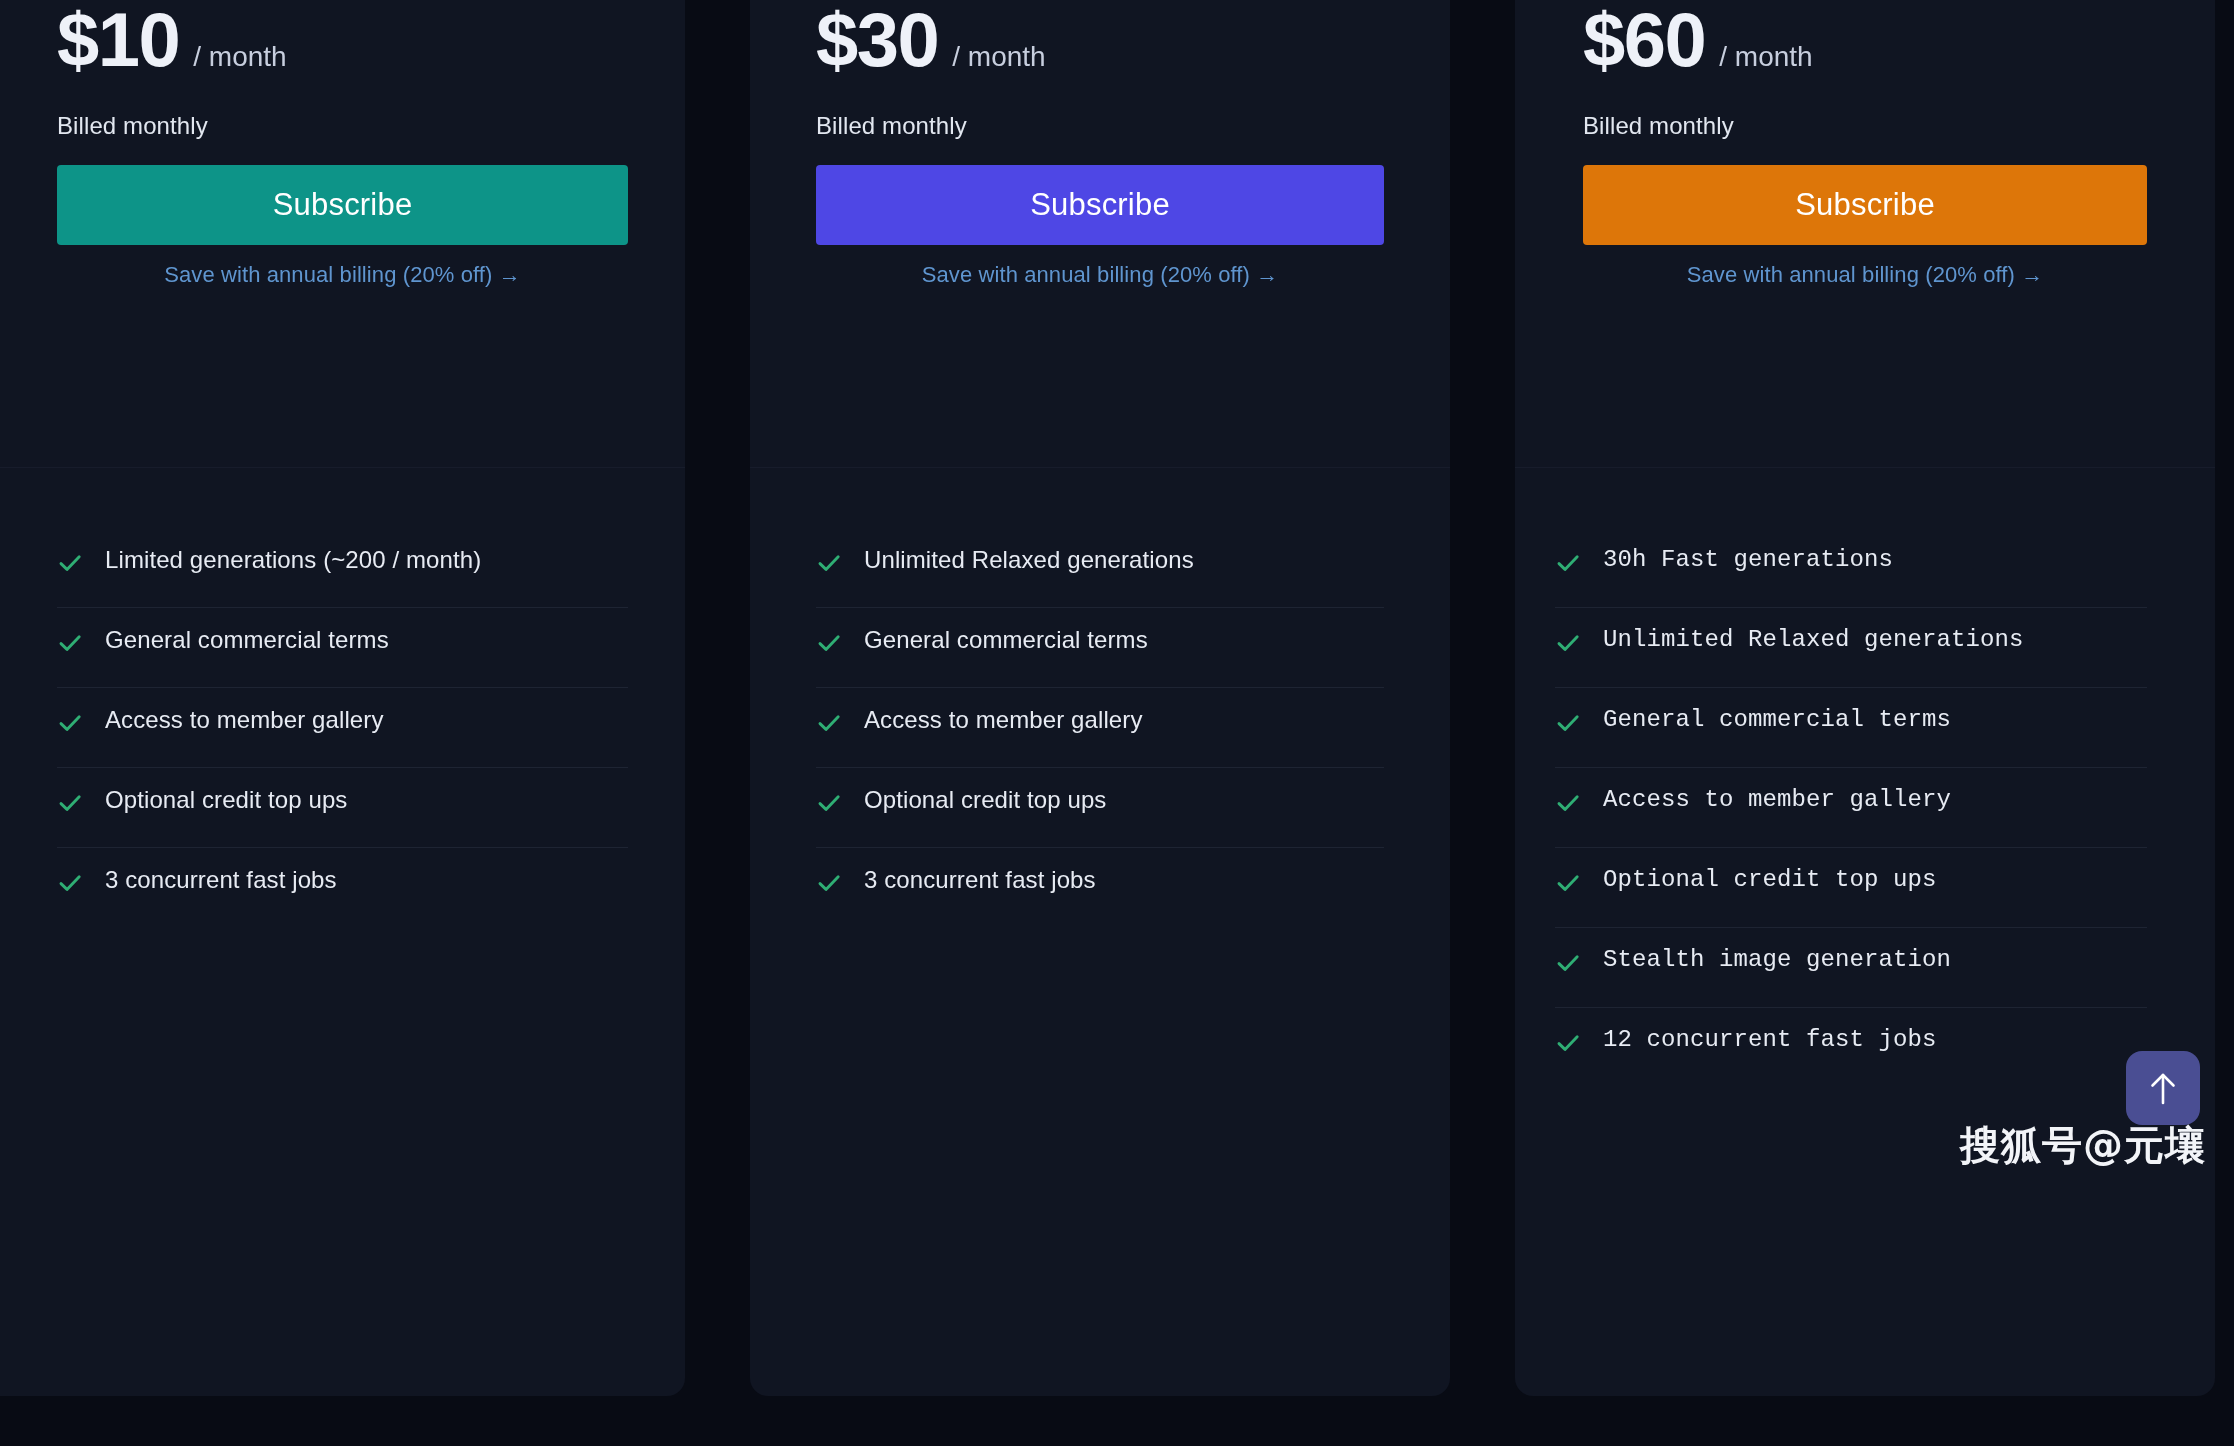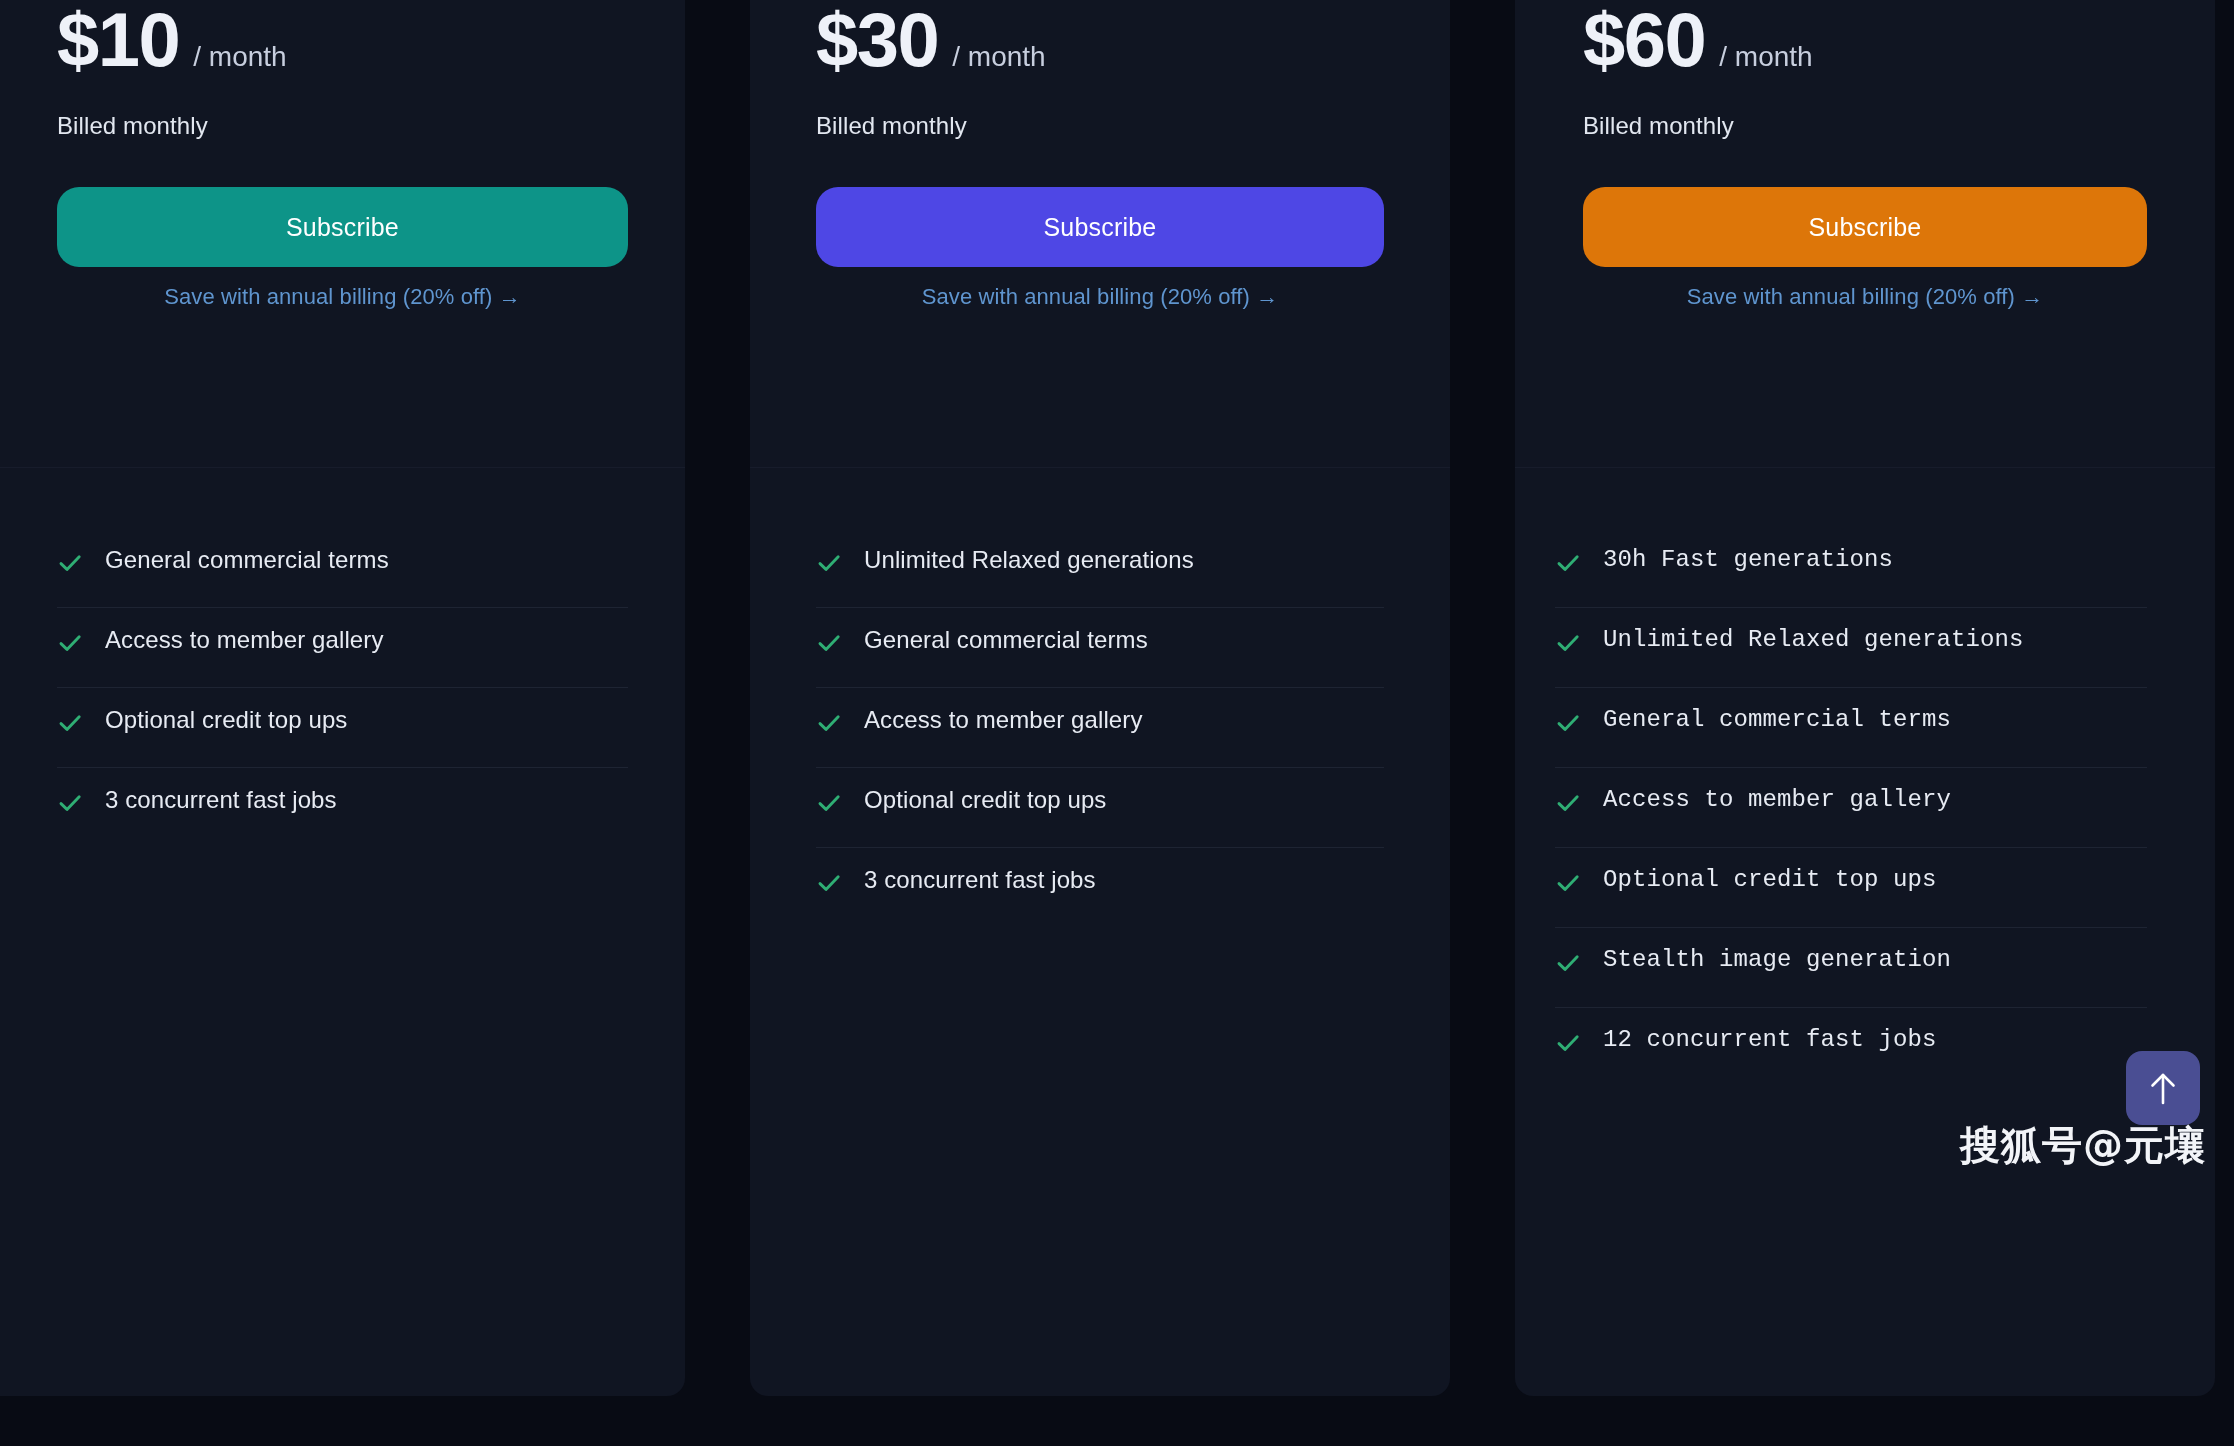--- a/index.html
+++ b/index.html
@@ -93,26 +93,26 @@
     margin-top: 34px;
     font-size: 24px;
     font-weight: 400;
     color: #e2e7f0;
     letter-spacing: 0.1px;
   }
 
   .subscribe-button {
     display: block;
     width: 100%;
-    margin-top: 47px;
+    margin-top: 25px;
     height: 80px;
     border: none;
-    border-radius: 22px;
+    border-radius: 4px;
     font-family: "Liberation Sans", sans-serif;
-    font-size: 25px;
+    font-size: 31px;
     font-weight: 400;
     color: #ffffff;
     cursor: pointer;
     letter-spacing: 0.2px;
   }
 
   .annual-link {
     display: block;
     margin-top: 17px;
     text-align: center;
@@ -209,20 +209,28 @@
           <button class="subscribe-button" style="background: rgb(13, 148, 136);">Subscribe</button>
           <a class="annual-link">Save with annual billing (20% off) →</a>
         </div>
         <ul class="features">
           <li class="feature-row">
             <span class="check-icon">
               <svg viewBox="0 0 26 26" fill="none" xmlns="http://www.w3.org/2000/svg">
                 <path d="M4 13.6 L10 19.4 L22.2 6.8" stroke="#2fae74" stroke-width="2.9" stroke-linecap="round" stroke-linejoin="round"></path>
               </svg>
             </span>
+            <span class="feature-text">Limited generations (~200 / month)</span>
+          </li>
+          <li class="feature-row">
+            <span class="check-icon">
+              <svg viewBox="0 0 26 26" fill="none" xmlns="http://www.w3.org/2000/svg">
+                <path d="M4 13.6 L10 19.4 L22.2 6.8" stroke="#2fae74" stroke-width="2.9" stroke-linecap="round" stroke-linejoin="round"></path>
+              </svg>
+            </span>
             <span class="feature-text">General commercial terms</span>
           </li>
           <li class="feature-row">
             <span class="check-icon">
               <svg viewBox="0 0 26 26" fill="none" xmlns="http://www.w3.org/2000/svg">
                 <path d="M4 13.6 L10 19.4 L22.2 6.8" stroke="#2fae74" stroke-width="2.9" stroke-linecap="round" stroke-linejoin="round"></path>
               </svg>
             </span>
             <span class="feature-text">Access to member gallery</span>
           </li>

